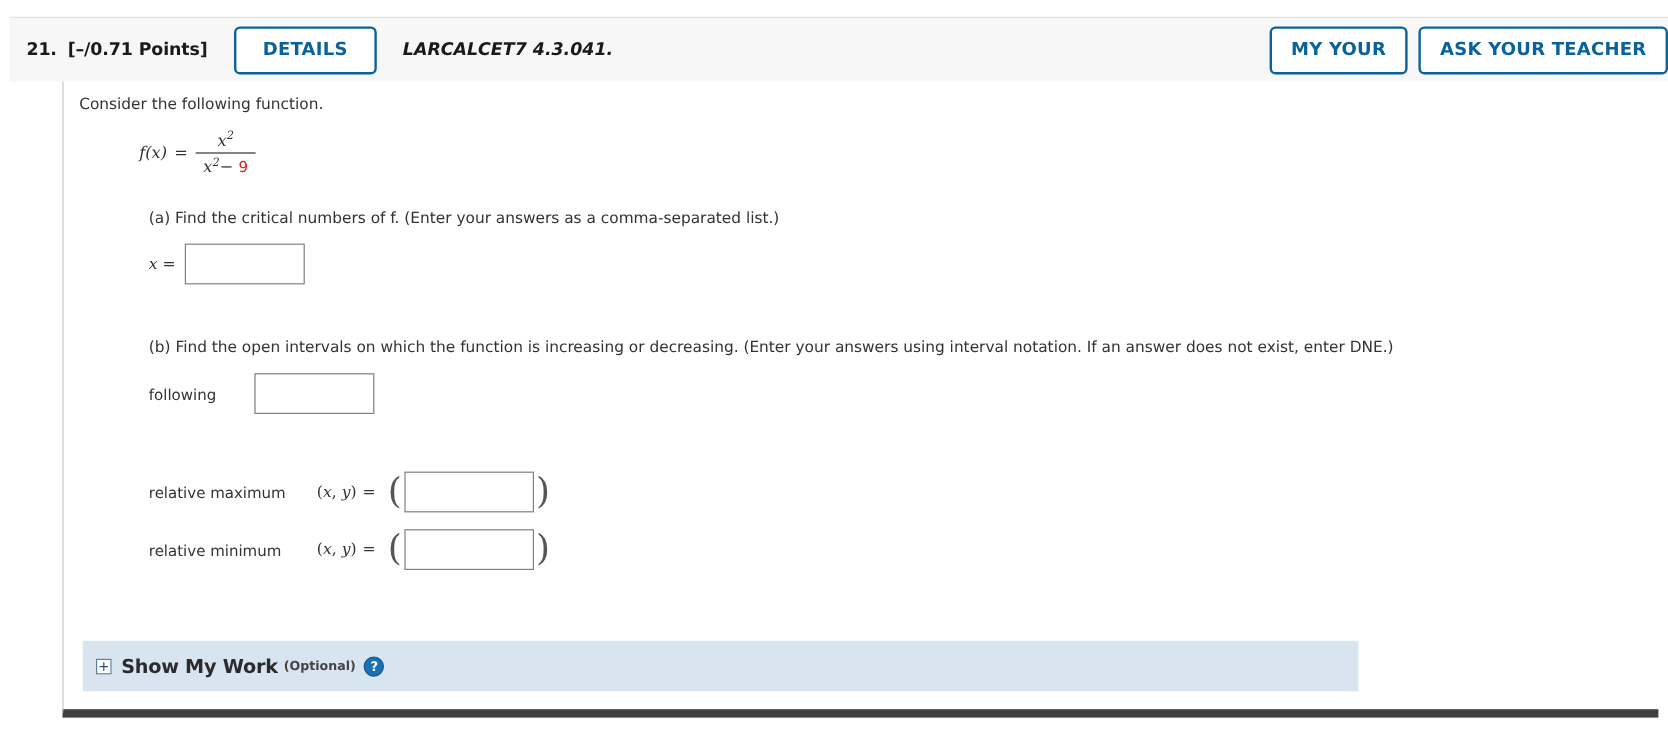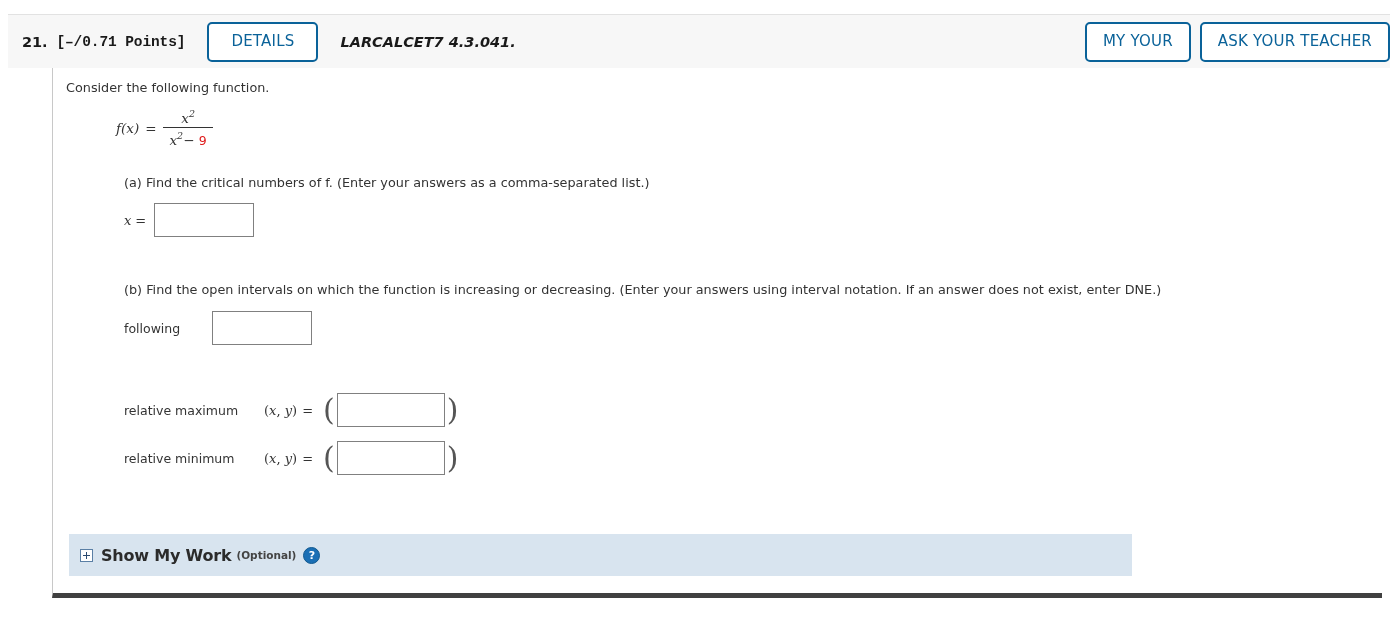--- a/index.html
+++ b/index.html
@@ -38,28 +38,27 @@
     white-space: nowrap;
     letter-spacing: -0.1px;
   }
   .q-points {
     font-size: 14.5px;
     font-weight: bold;
     color: #1a1a1a;
     margin-left: 9px;
     white-space: nowrap;
     letter-spacing: -0.1px;
-    font-family: Liberation Mono, monospace;
   }
   .btn-outline {
     border: 2px solid #0a6299;
     border-radius: 5px;
     background: #ffffff;
     color: #0a6299;
-    font-weight: normal;
+    font-weight: bold;
     font-size: 15px;
     letter-spacing: 0.2px;
     line-height: 1;
     padding: 10px 16px 11px 16px;
     cursor: pointer;
     white-space: nowrap;
     font-family: "DejaVu Sans", "Liberation Sans", sans-serif;
   }
   .btn-details { margin-left: 22px; padding-left: 22px; padding-right: 22px;}
   .q-code {
@@ -75,21 +74,21 @@
   .btn-teacher { margin-right: 0px; }
 
   
   .q-body {
     position: absolute;
     left: 52px;
     top: 68px;
     width: 1330px;
     height: 530px;
     border-left: 1px solid #c8c8c8;
-    border-bottom: 5px solid #404040;
+    border-bottom: 7px solid #404040;
     box-sizing: border-box;
     background: #ffffff;
   }
   .q-inner {
     padding: 12px 0 0 13px;
   }
   .prompt {
     font-size: 12.8px;
     color: #333333;
     margin: 0 0 2px 0;

